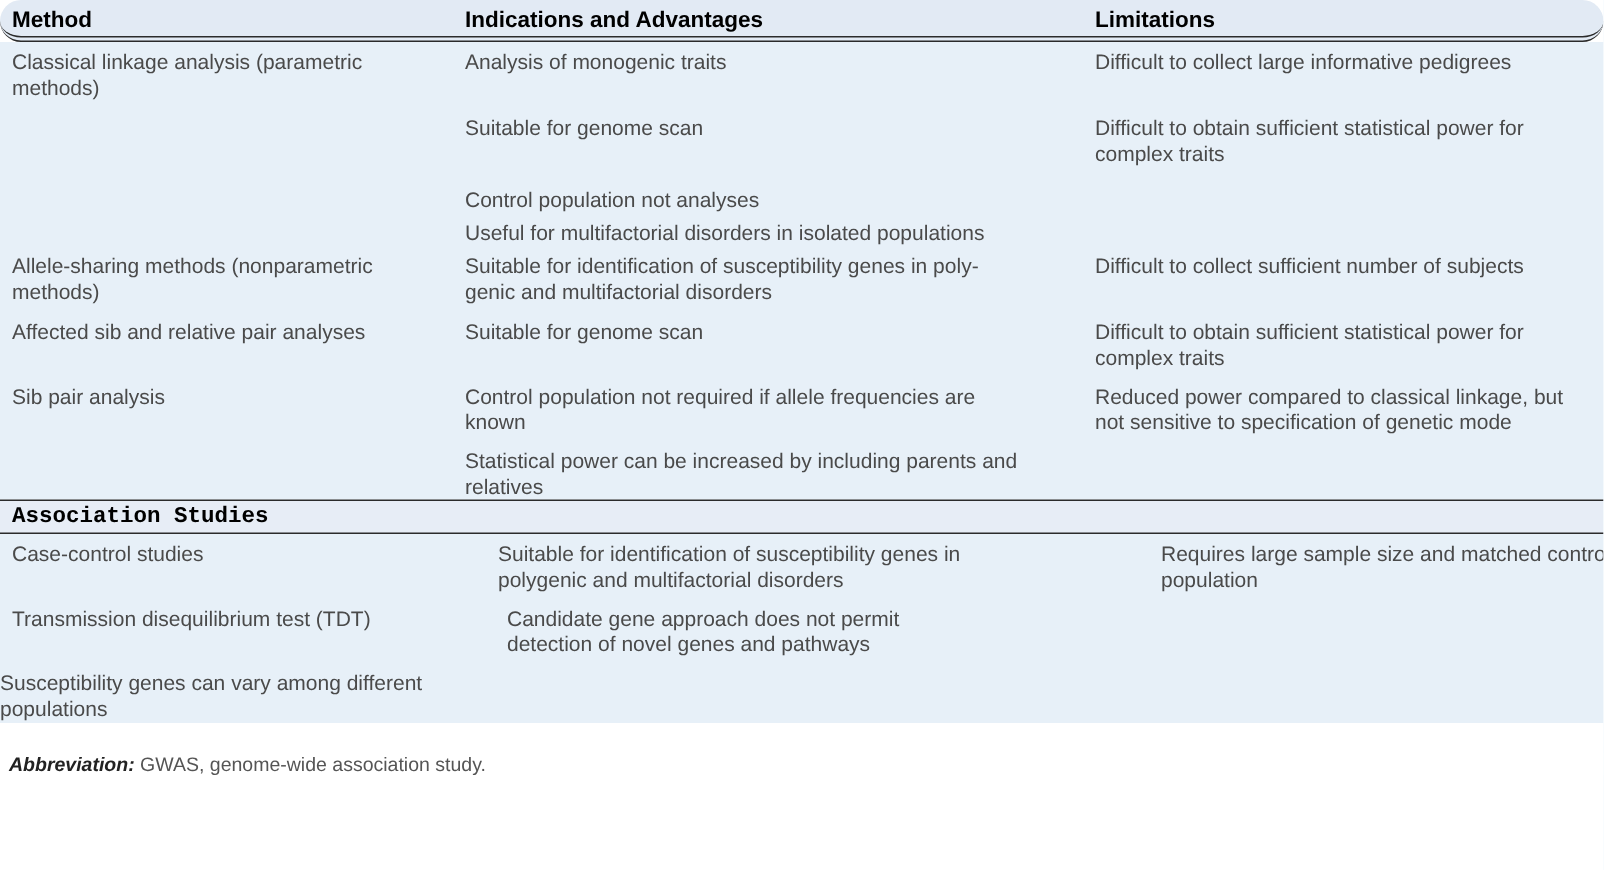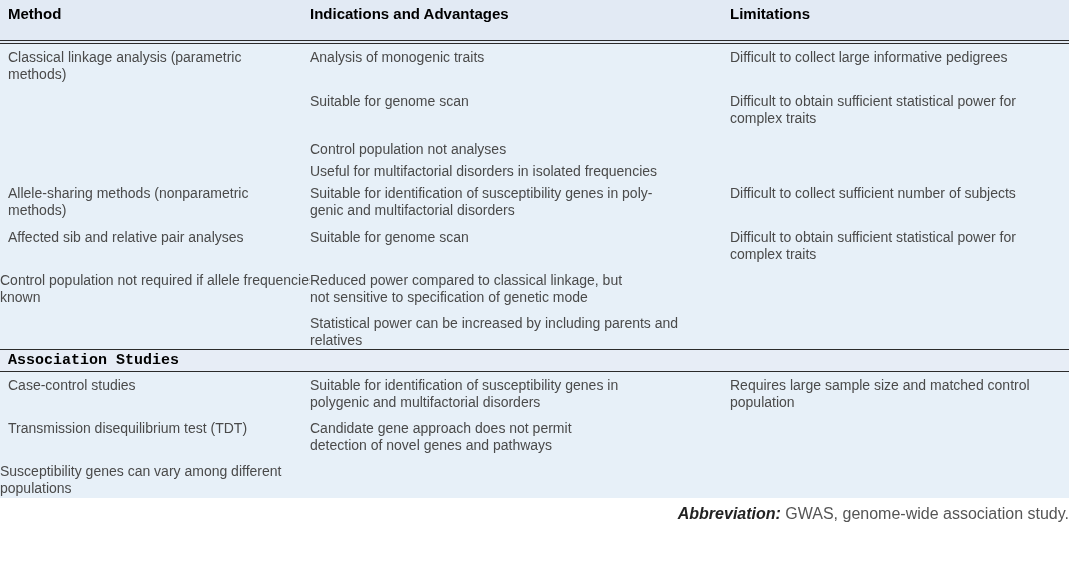--- a/index.html
+++ b/index.html
@@ -11,21 +11,22 @@
   body{
     width:1069px; height:580px; overflow:hidden;
     font-family:"Liberation Sans", sans-serif;
     color:var(--text);
   }
   .table{width:1069px;}
   .header-row{
     display:grid; grid-template-columns:310px 420px 1fr;
     background:var(--header-bg);
     border-bottom:4px double var(--rule);
-    height:44px;
+    height:28px;
+    border-radius:14px;
   }
   .header-cell{
     font-weight:bold; font-size:15px; color:var(--heading);
     padding-top:5px; white-space:pre; overflow:hidden;
   }
   .header-cell.c0{padding-left:8px;}
   .section-bar{
     background:var(--section-bg);
     font-weight:bold; font-size:15px; color:var(--heading);
     padding-left:8px; height:23px; line-height:22px;
@@ -37,22 +38,22 @@
   .row{
     display:grid; grid-template-columns:310px 420px 1fr;
   }
   .cell{
     font-size:14px; line-height:17px; padding-top:5px;
     white-space:pre; overflow:hidden;
   }
   .cell.method{padding-left:8px;}
   .cell.limitations{padding-right:4px;}
   .footnote{
-    margin-top:7px; padding-left:6px; font-size:16px;
-    background:var(--page-bg); white-space:pre;text-align:right;
+    margin-top:20px; padding-left:6px; font-size:13px;
+    background:var(--page-bg); white-space:pre;
   }
   .footnote .label{font-weight:bold; font-style:italic; color:#222;}
   .footnote .text{color:#555;}
 </style>
 </head>
 <body>
 
 <div class="table">
   <div class="header-row">
     <div class="header-cell c0">Method</div>
@@ -74,59 +75,60 @@
           <div class="cell limitations">Difficult to obtain sufficient statistical power for
 complex traits</div>
         </div>
         <div class="row" style="min-height: 22px;">
           <div class="cell method"></div>
           <div class="cell indications">Control population not analyses</div>
           <div class="cell limitations"></div>
         </div>
         <div class="row" style="min-height: 22px;">
           <div class="cell method"></div>
-          <div class="cell indications">Useful for multifactorial disorders in isolated frequencies</div>
+          <div class="cell indications">Useful for multifactorial disorders in isolated populations</div>
           <div class="cell limitations"></div>
         </div>
         <div class="row" style="min-height: 44px;">
           <div class="cell method">Allele-sharing methods (nonparametric
 methods)</div>
           <div class="cell indications">Suitable for identification of susceptibility genes in poly-
 genic and multifactorial disorders</div>
           <div class="cell limitations">Difficult to collect sufficient number of subjects</div>
         </div>
         <div class="row" style="min-height: 43px;">
           <div class="cell method">Affected sib and relative pair analyses</div>
           <div class="cell indications">Suitable for genome scan</div>
           <div class="cell limitations">Difficult to obtain sufficient statistical power for
 complex traits</div>
         </div>
         <div class="row" style="min-height: 43px;">
+          <div class="cell method">Sib pair analysis</div>
           <div class="cell indications">Control population not required if allele frequencies are
 known</div>
           <div class="cell limitations">Reduced power compared to classical linkage, but
 not sensitive to specification of genetic mode</div>
         </div>
         <div class="row" style="min-height: 38px;">
           <div class="cell method"></div>
           <div class="cell indications">Statistical power can be increased by including parents and
 relatives</div>
           <div class="cell limitations"></div>
         </div>
       </div>
       <div class="section-bar bt">Association Studies</div>
       <div class="section-body">
-        <div class="row" style="min-height: 43px;">
+        <div class="row" style="min-height: 43px; gap: 22px;">
           <div class="cell method">Case-control studies</div>
           <div class="cell indications">Suitable for identification of susceptibility genes in
 polygenic and multifactorial disorders</div>
           <div class="cell limitations">Requires large sample size and matched control
 population</div>
         </div>
-        <div class="row" style="min-height: 43px;">
+        <div class="row" style="min-height: 43px; gap: 28px;">
           <div class="cell method">Transmission disequilibrium test (TDT)</div>
           <div class="cell limitations">Candidate gene approach does not permit
 detection of novel genes and pathways</div>
         </div>
         <div class="row" style="min-height: 40px;">
           <div class="cell limitations">Susceptibility genes can vary among different
 populations</div>
         </div>
       </div>
     </div>

